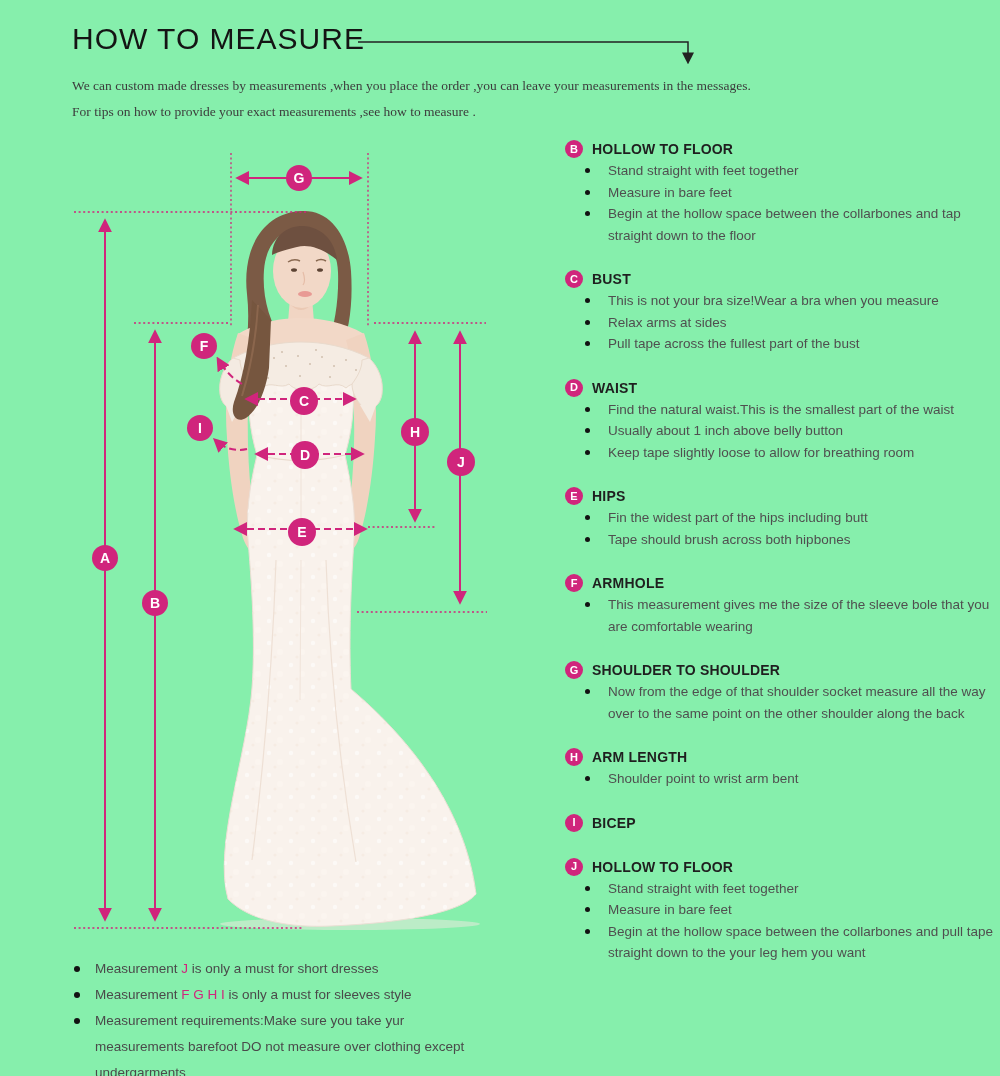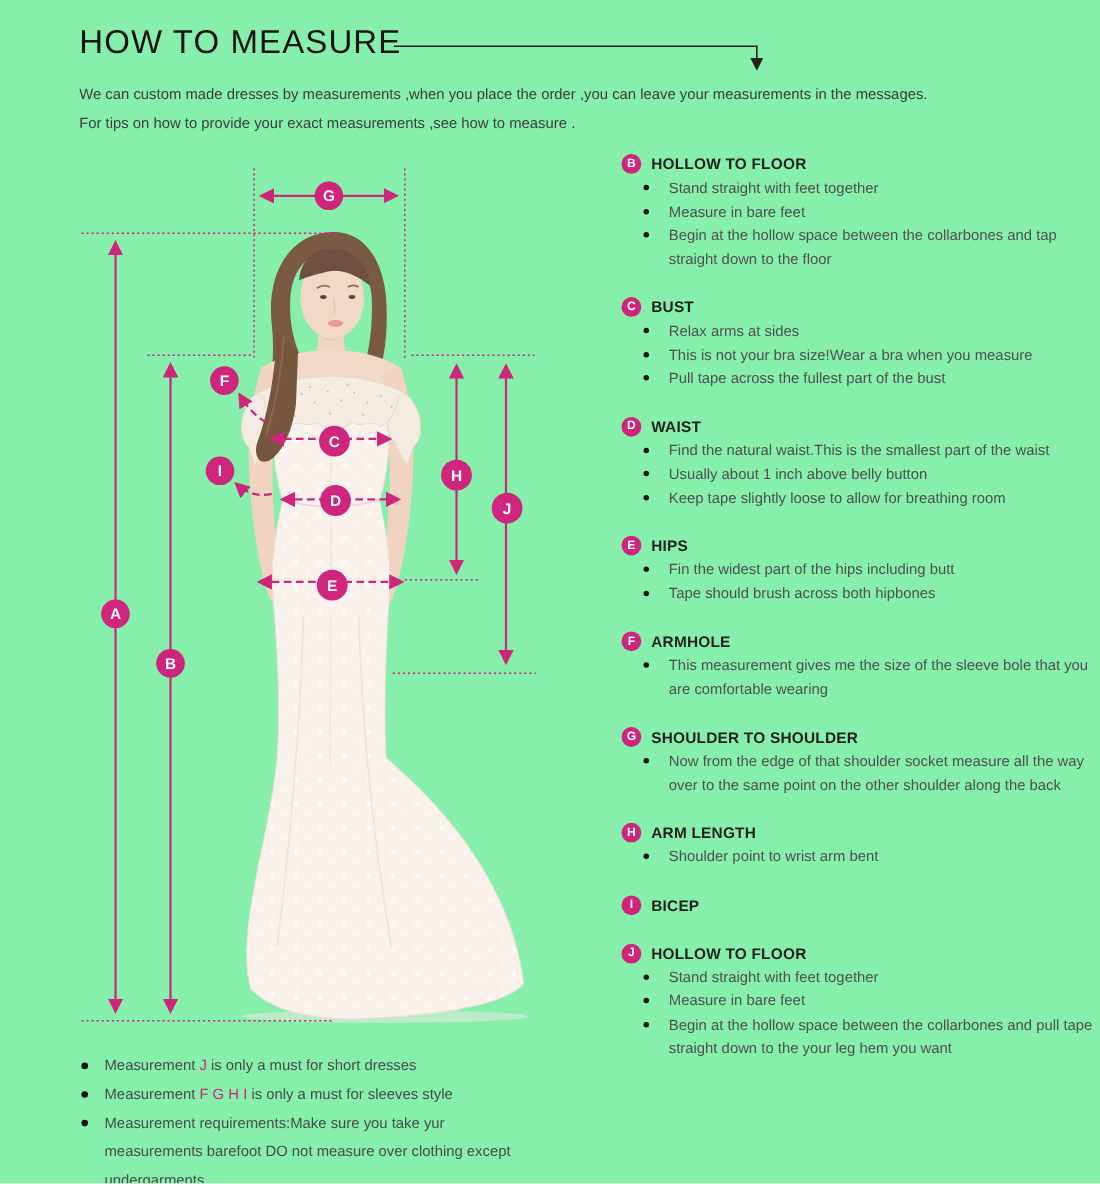--- a/index.html
+++ b/index.html
@@ -4,21 +4,21 @@
 <style>
   :root{ --accent:#d0257c; }
   html,body{ margin:0; padding:0; background:#fff; }
   body{ font-family:"Liberation Sans", sans-serif; }
   .page{ position:relative; width:1000px; height:1076px; background:#86efac; overflow:hidden; }
 
   
   .title{ position:absolute; left:72px; top:22px; margin:0; font-size:30px; font-weight:400;
           color:#141414; letter-spacing:1px; }
   .title-arrow{ position:absolute; left:350px; top:28px; }
-  .intro{ position:absolute; left:72px; top:78px; width:860px; }
+  .intro{ position:absolute; left:72px; top:78px; width:860px;font-family:Liberation Serif, serif; }
   .intro p{ margin:0 0 10px 0; font-size:13.5px; color:#3c3c3c; line-height:16px; }
 
   
   .diagram{ position:absolute; left:0; top:130px; }
   .mline{ stroke:var(--accent); stroke-width:2; fill:none; }
   .mdash{ stroke:var(--accent); stroke-width:2; fill:none; stroke-dasharray:7 4; }
   .mdot{ stroke:var(--accent); stroke-width:1.3; fill:none; stroke-dasharray:2 2.6; }
   .mcircle{ fill:var(--accent); }
   .mletter{ fill:#fff; font:bold 14px "Liberation Sans", sans-serif; text-anchor:middle; }
   .ah{ fill:var(--accent); }
@@ -212,23 +212,23 @@
   </div>
 
   <div class="sec">
     <div class="sec-head">
       <span class="badge">
             <span class="badge-letter">C</span>
           </span>
       <span class="sec-title">BUST</span>
     </div>
     <ul class="bullets">
+  <li class="bullet"><span class="dot"></span><span class="b-text">This is not your bra size!Wear a bra when you measure</span></li>
+
   <li class="bullet"><span class="dot"></span><span class="b-text">Relax arms at sides</span></li>
-
-  <li class="bullet"><span class="dot"></span><span class="b-text">This is not your bra size!Wear a bra when you measure</span></li>
 
   <li class="bullet"><span class="dot"></span><span class="b-text">Pull tape across the fullest part of the bust</span></li>
 </ul>
   </div>
 
   <div class="sec">
     <div class="sec-head">
       <span class="badge">
             <span class="badge-letter">D</span>
           </span>

